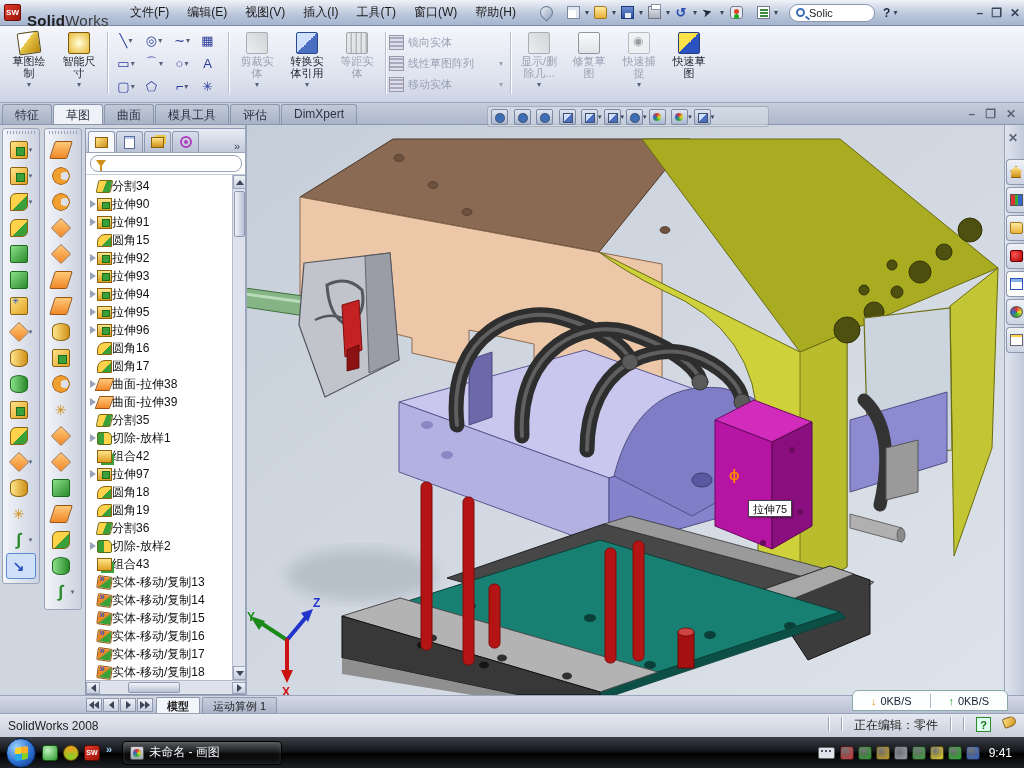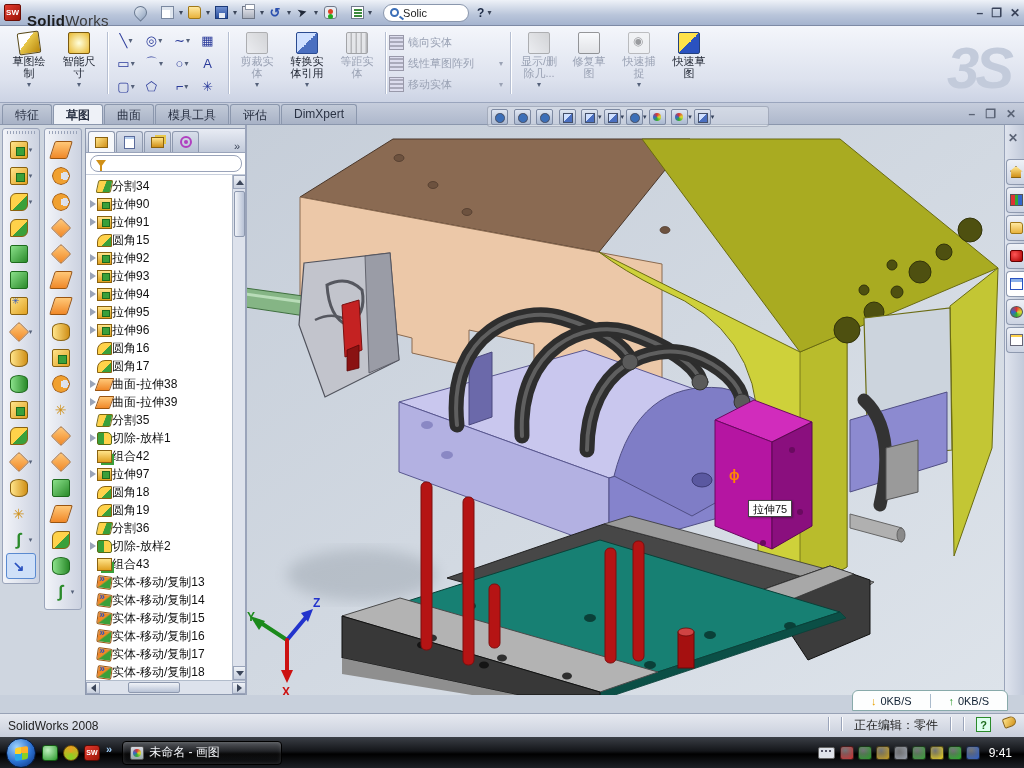--- a/index.html
+++ b/index.html
@@ -72,21 +72,21 @@
   .srow .scaret{font-size:8px;color:#9aa2b4;margin-left:auto;margin-right:4px}
   #entgrid{display:grid;grid-template-columns:repeat(4,26px);grid-auto-rows:23px;align-content:center;gap:0 2px;padding:0 2px}
   .ent{display:flex;align-items:center;justify-content:center;color:#2a3a9a;font-size:13px}
   .ent .ec{font-size:8px;color:#55617a;margin-left:1px}
 
   
   #tabrow{position:absolute;left:0;top:103px;width:1024px;height:22px;background:linear-gradient(#c6cddc,#aeb8cc);
     border-bottom:1px solid #8b97ad;display:flex;align-items:flex-end;padding-left:2px}
   .rtab{height:20px;padding:2px 12px;font-size:12px;color:#2a3244;background:linear-gradient(#c2cad8,#a8b2c6);
     border:1px solid #8b97ad;border-bottom:none;border-radius:3px 3px 0 0;margin-right:1px}
-  .rtab.on{background:#eef1f7;font-weight:bold}
+  .rtab.on{background:#eef1f7;font-weight:normal}
   .docbtns{margin-left:auto;margin-right:8px;display:flex;gap:10px;color:#5a6375;font-weight:bold;align-self:center}
 
   
   #main{position:absolute;left:0;top:125px;width:1024px;height:570px;background:#cfd6e0}
 
   
   .ltb{position:absolute;top:3px;width:38px;background:linear-gradient(90deg,#f2f4f9,#ccd2e0);
     border:1px solid #9aa4ba;border-radius:3px;padding:8px 0 4px 0}
   .ltb::before{content:"";position:absolute;left:4px;top:2px;right:4px;height:3px;
     background:repeating-linear-gradient(90deg,#9aa4ba 0 1px,transparent 1px 3px)}
@@ -233,20 +233,23 @@
   svg text{font-family:"Liberation Sans",sans-serif}
 </style>
 </head>
 <body>
 
 <div id="screen">
 
   <div id="titlebar">
     <span class="swcube">SW</span>
     <span class="brand"><b>Solid</b><span>Works</span></span>
+    <div id="menubar">
+      
+    <span class="menu-item">文件(F)</span><span class="menu-item">编辑(E)</span><span class="menu-item">视图(V)</span><span class="menu-item">插入(I)</span><span class="menu-item">工具(T)</span><span class="menu-item">窗口(W)</span><span class="menu-item">帮助(H)</span></div>
     <div id="qtools">
 
         <span style="display:flex;align-items:center">
           <span class="qi">
             <span class="mini m-pin"></span>
           </span>
           <span class="caret" style="visibility: hidden;">▾</span>
         </span>
 
         <span style="display:flex;align-items:center">
@@ -485,21 +488,20 @@
 
         <div class="bigbtn">
           <span class="bico">
             <span class="bi bi-rapid"></span>
           </span>
           <span class="blab">快速草
 图</span>
           <span class="bcaret" style="visibility: hidden;">▾</span>
         </div>
       </div>
-    <span class="ds-mark">3S</span>
   </div>
 
   <div id="tabrow">
     <span style="display:flex;">
 
     <span class="rtab">特征</span>
         <span class="rtab on">草图</span>
         <span class="rtab">曲面</span>
         <span class="rtab">模具工具</span>
         <span class="rtab">评估</span>
@@ -1145,20 +1147,41 @@
         <span class="d">↓</span>
         <span>0KB/S</span>
       </span>
     <span class="div"></span>
     <span class="half">
         <span class="u">↑</span>
         <span>0KB/S</span>
       </span>
   </div>
 
+  <div id="docbar">
+    <span class="navb">
+        <span class="tri-l"></span>
+        <span class="tri-l"></span>
+      </span>
+    <span class="navb">
+        <span class="tri-l"></span>
+      </span>
+    <span class="navb">
+        <span class="tri-r"></span>
+      </span>
+    <span class="navb">
+        <span class="tri-r"></span>
+        <span class="tri-r"></span>
+      </span>
+    <span style="display:flex">
+
+    <span class="dtab on">模型</span>
+        <span class="dtab">运动算例 1</span>
+      </span>
+  </div>
 
   <div id="statusbar">
     <span>SolidWorks 2008</span>
     <div id="sbright">
       <span class="sbsep"></span>
         <span class="sbsep"></span>
       <span>正在编辑：零件</span>
       <span class="sbsep"></span>
         <span class="sbsep"></span>
       <span class="qmark">?</span>

